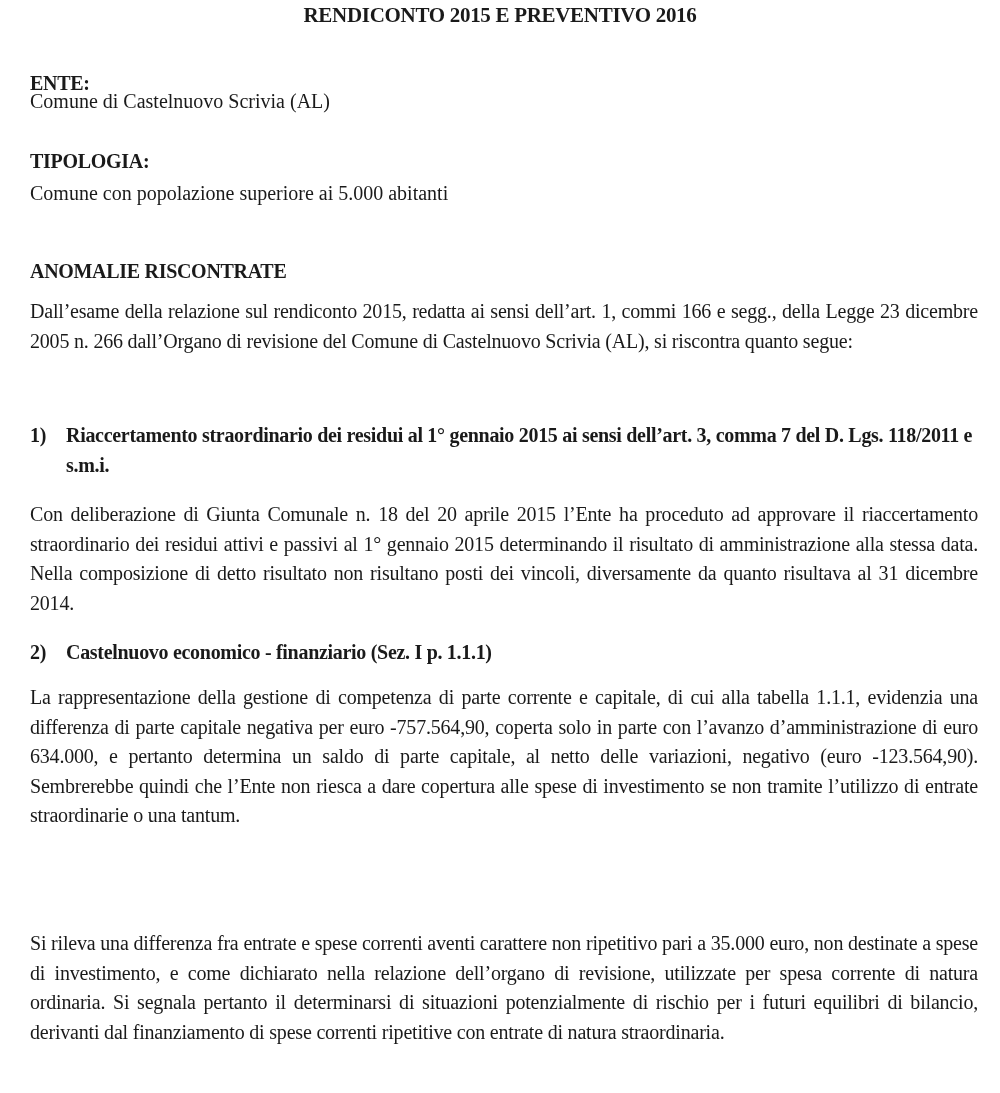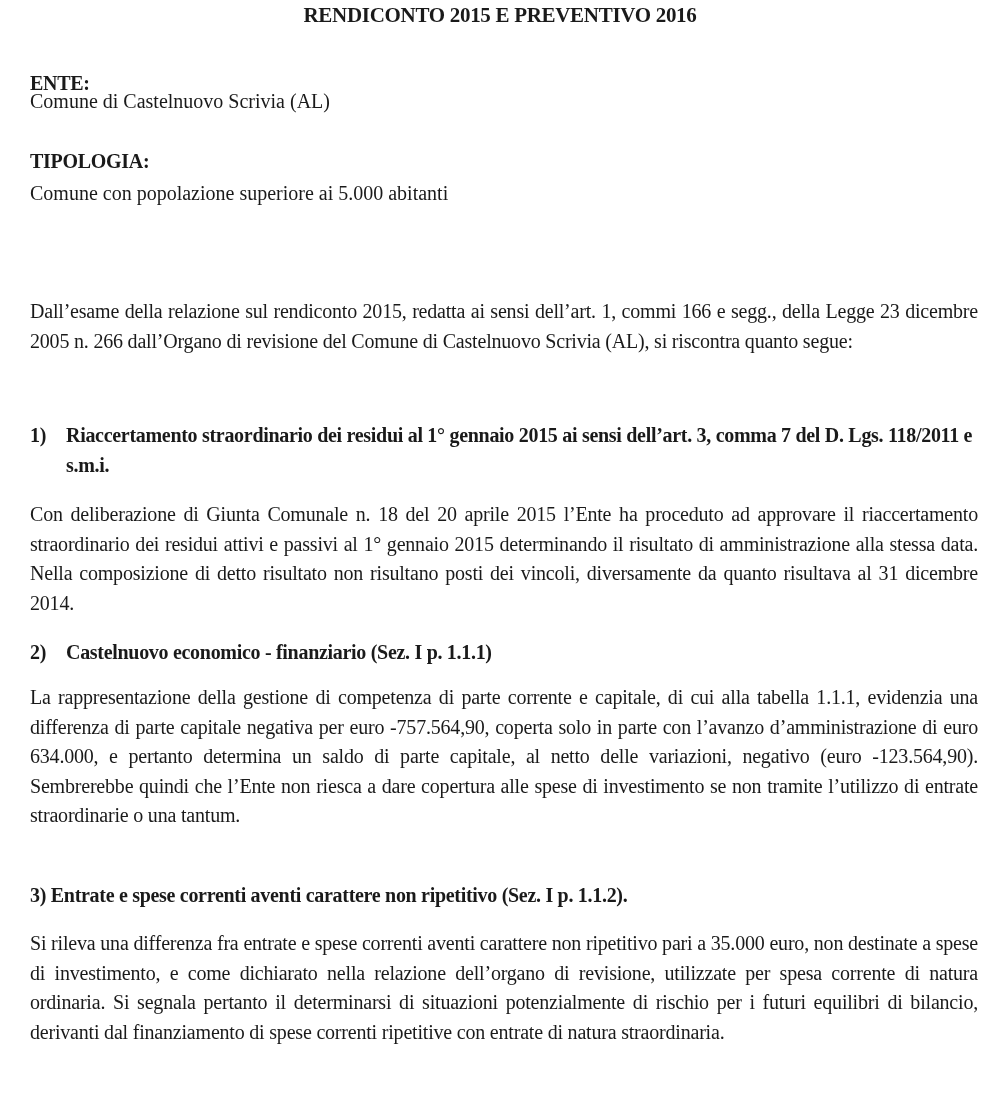--- a/index.html
+++ b/index.html
@@ -44,34 +44,31 @@
 <div class="page">
 
   <div class="title">RENDICONTO 2015 E PREVENTIVO 2016</div>
 
   <div class="label" style="top:61px;margin-top:9px;">ENTE:</div>
   <div class="text" style="top:88px;">Comune di Castelnuovo Scrivia (AL)</div>
 
   <div class="label" style="top:148px;">TIPOLOGIA:</div>
   <div class="text" style="top:180px;">Comune con popolazione superiore ai 5.000 abitanti</div>
 
+  <div class="heading" style="top:258px;">ANOMALIE RISCONTRATE</div>
 
   <div class="para" style="top:297px;">Dall’esame della relazione sul rendiconto 2015, redatta ai sensi dell’art. 1, commi 166 e segg., della Legge 23 dicembre 2005 n. 266 dall’Organo di revisione del Comune di Castelnuovo Scrivia (AL), si riscontra quanto segue:</div>
 
   <div class="numbered" style="top:420px;">
     <span class="num">1)</span>
     <span class="body">Riaccertamento straordinario dei residui al 1° gennaio 2015 ai sensi dell’art. 3, comma 7 del D. Lgs. 118/2011 e s.m.i.</span>
   </div>
   <div class="para" style="top:500px;">Con deliberazione di Giunta Comunale n. 18 del 20 aprile 2015 l’Ente ha proceduto ad approvare il riaccertamento straordinario dei residui attivi e passivi al 1° gennaio 2015 determinando il risultato di amministrazione alla stessa data. Nella composizione di detto risultato non risultano posti dei vincoli, diversamente da quanto risultava al 31 dicembre 2014.</div>
 
   <div class="numbered" style="top:637px;">
     <span class="num">2)</span>
     <span class="body">Castelnuovo economico - finanziario (Sez. I p. 1.1.1)</span>
   </div>
   <div class="para" style="top:683px;">La rappresentazione della gestione di competenza di parte corrente e capitale, di cui alla tabella 1.1.1, evidenzia una differenza di parte capitale negativa per euro -757.564,90, coperta solo in parte con l’avanzo d’amministrazione di euro 634.000, e pertanto determina un saldo di parte capitale, al netto delle variazioni, negativo (euro -123.564,90). Sembrerebbe quindi che l’Ente non riesca a dare copertura alle spese di investimento se non tramite l’utilizzo di entrate straordinarie o una tantum.</div>
 
-  <div class="section-inline" style="top:882px;">
-    <span>3)</span>
-    <span>Entrate e spese correnti aventi carattere non ripetitivo (Sez. I p. 1.1.2).</span>
-  </div>
   <div class="para" style="top:929px;">Si rileva una differenza fra entrate e spese correnti aventi carattere non ripetitivo pari a 35.000 euro, non destinate a spese di investimento, e come dichiarato nella relazione dell’organo di revisione, utilizzate per spesa corrente di natura ordinaria. Si segnala pertanto il determinarsi di situazioni potenzialmente di rischio per i futuri equilibri di bilancio, derivanti dal finanziamento di spese correnti ripetitive con entrate di natura straordinaria.</div>
 
 </div>
 
 </body></html>

